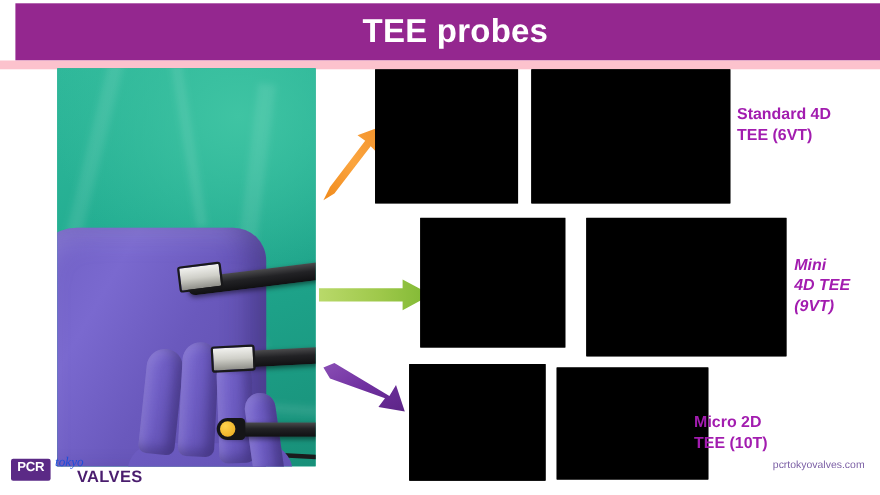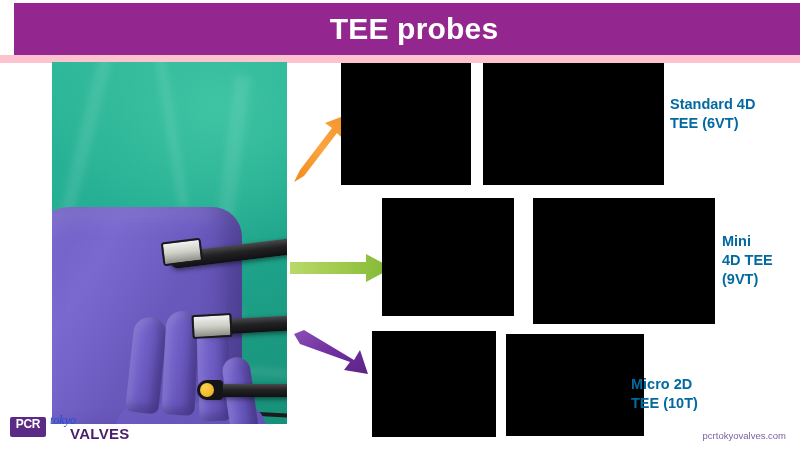--- a/index.html
+++ b/index.html
@@ -107,31 +107,31 @@
 
   
   .arrow{position:absolute;}
 
   
   .echo{position:absolute;background:#000;overflow:hidden;}
   .echo .blackbg{position:absolute;inset:0;background:#000;}
 
   
   .lbl{
-    position:absolute;color:#0369a1;font-weight:bold;font-size:14.5px;
+    position:absolute;color:#a21caf;font-weight:bold;font-size:14.5px;
     line-height:19px;font-family:"Liberation Sans", sans-serif;
     white-space:pre-line;
   }
   .lbl1{left:670px;top:95px;}
-  .lbl2{left:722px;top:232px;}
+  .lbl2{left:722px;top:232px;font-style:italic;}
   .lbl3{left:631px;top:375px;}
 
   
   .footer-url{
-    position:absolute;right:14px;bottom:9px;
+    position:absolute;right:14px;bottom:22px;
     font-size:9.5px;color:#7b5fa5;
     font-family:"Liberation Sans", sans-serif;
   }
   .logo{
     position:absolute;left:10px;bottom:8px;width:110px;height:32px;
   }
   .logo-box{
     position:absolute;left:0;top:7px;width:36px;height:20px;
     background:#5b2a86;border-radius:2px;
     display:flex;align-items:flex-start;justify-content:center;

